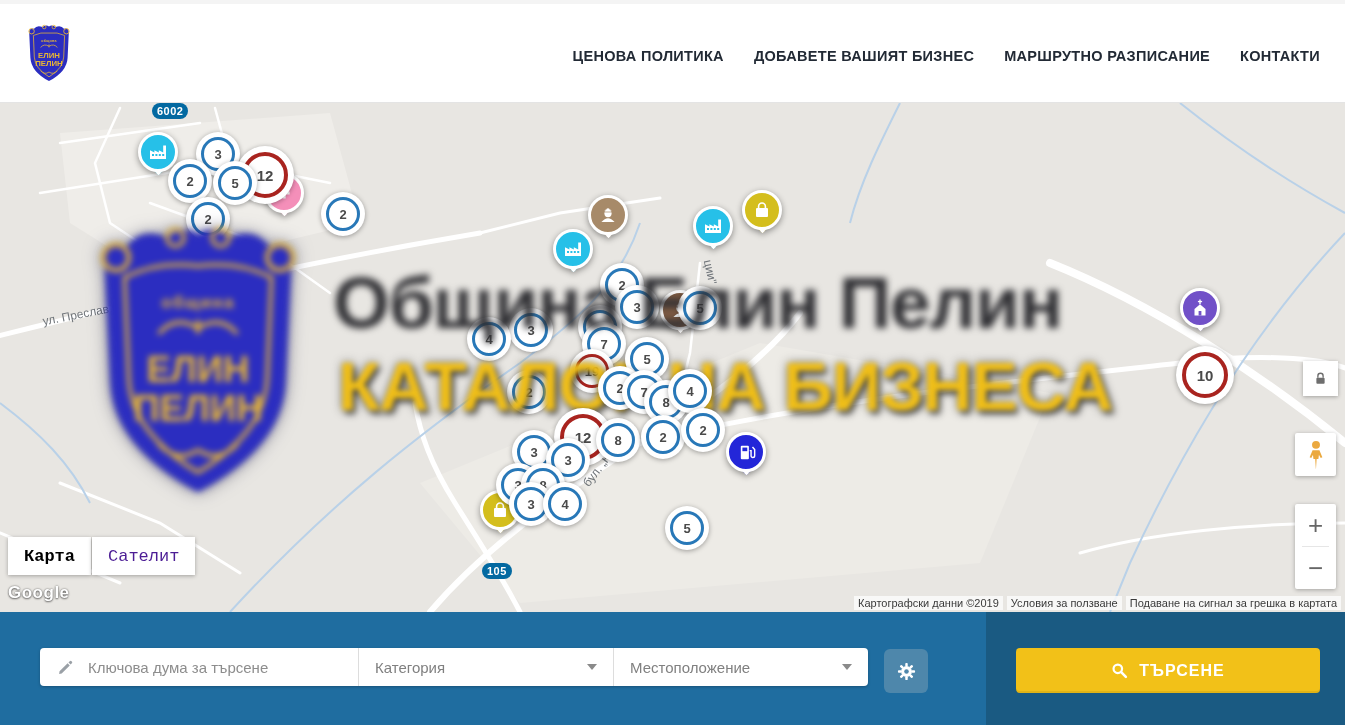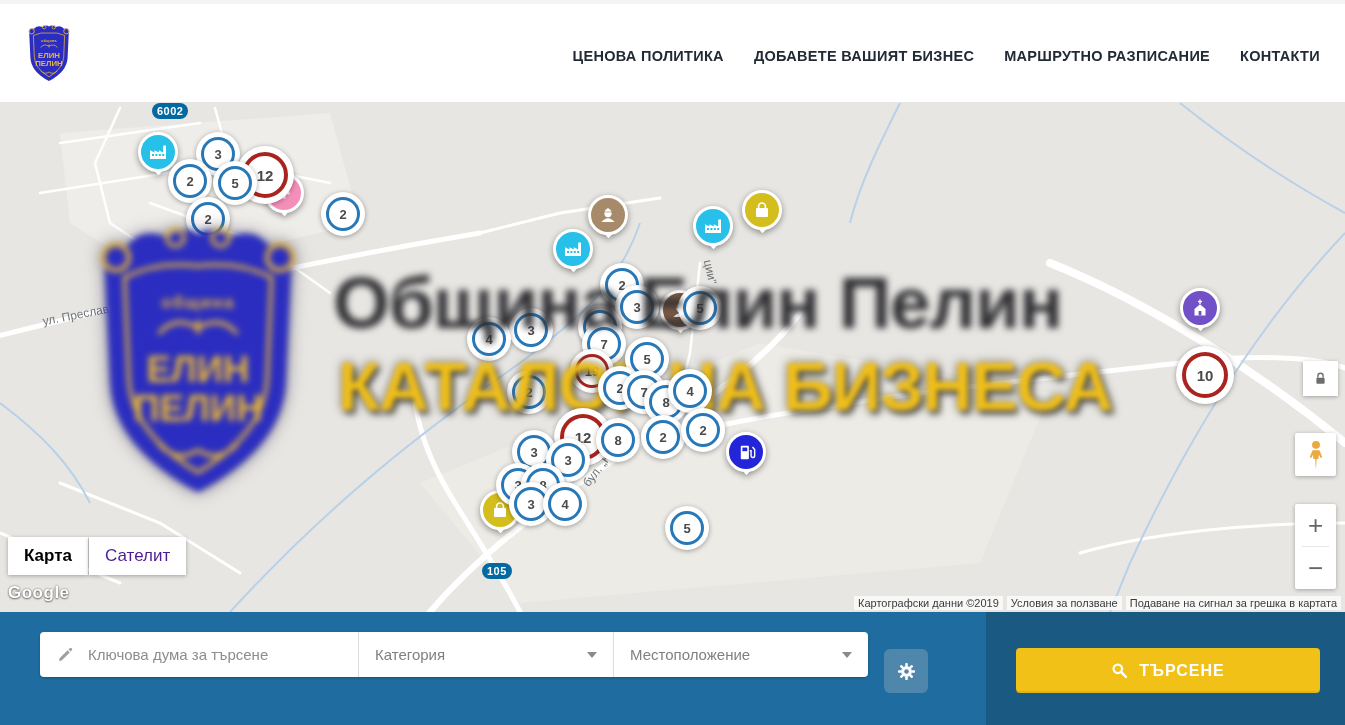--- a/index.html
+++ b/index.html
@@ -35,37 +35,37 @@
   .pin .circ{position:absolute;left:0;top:0;width:40px;height:40px;border-radius:50%;border:3px solid #fff;box-sizing:border-box;display:flex;align-items:center;justify-content:center;}
 
   
   .watermark{position:absolute;left:0;top:0;width:100%;height:100%;pointer-events:none;}
   .wm-logo{position:absolute;left:85px;top:112px;filter:blur(3px) drop-shadow(0 0 8px rgba(20,20,60,.55));}
   .wm-title{position:absolute;left:333px;top:158px;font-size:73px;font-weight:700;color:#2f2f33;white-space:nowrap;filter:blur(3.5px);letter-spacing:-1px;}
   .wm-sub{position:absolute;left:338px;top:244px;font-size:69px;font-weight:800;color:#EFBE18;white-space:nowrap;filter:blur(2.5px);letter-spacing:-1px;text-shadow:0 0 8px rgba(45,45,45,.75),3px 4px 5px rgba(40,40,40,.8);}
 
   
   .maptype{position:absolute;left:8px;top:434px;display:flex;gap:1px;}
-  .maptype .btn{height:38px;background:#fff;box-shadow:0 1px 4px rgba(0,0,0,.3);display:flex;align-items:center;justify-content:center;font-size:17px;cursor:pointer;padding:0 16px;}
+  .maptype .btn{height:38px;background:#fff;box-shadow:0 1px 4px rgba(0,0,0,.3);display:flex;align-items:center;justify-content:center;font-size:17px;cursor:pointer;padding:0 16px;font-family:Liberation Mono, monospace;}
   .maptype .btn.sel{font-weight:700;color:#000;}
   .maptype .btn.uns{color:#4c1d95;}
   .google-logo{position:absolute;left:8px;top:480px;font-size:17px;font-weight:700;color:#fff;letter-spacing:.5px;text-shadow:0 0 2px rgba(0,0,0,.55),0 1px 2px rgba(0,0,0,.45);}
   .attribution{position:absolute;right:4px;bottom:2px;display:flex;gap:4px;font-size:11px;color:#3a3a3a;}
   .attribution span{background:rgba(250,250,250,.85);padding:1px 4px;white-space:nowrap;}
   .lock-btn{position:absolute;left:1303px;top:258px;width:35px;height:35px;background:#fff;box-shadow:0 1px 4px rgba(0,0,0,.3);display:flex;align-items:center;justify-content:center;cursor:pointer;}
   .pegman-btn{position:absolute;left:1295px;top:330px;width:41px;height:43px;background:#fff;border-radius:2px;box-shadow:0 1px 4px rgba(0,0,0,.3);display:flex;align-items:center;justify-content:center;cursor:pointer;}
   .zoomctl{position:absolute;left:1295px;top:401px;width:41px;height:85px;background:#fff;border-radius:2px;box-shadow:0 1px 4px rgba(0,0,0,.3);display:flex;flex-direction:column;}
   .zoomctl .zbtn{flex:1;display:flex;align-items:center;justify-content:center;font-size:26px;color:#666;cursor:pointer;font-weight:500;}
   .zoomctl .zdiv{height:1px;background:#e6e6e6;margin:0 7px;}
 
   
   .bottombar{position:absolute;left:0;top:612px;width:1345px;height:113px;display:flex;}
   .bar-left{position:relative;width:986px;height:113px;background:#1F6DA0;}
   .bar-right{position:relative;width:359px;height:113px;background:#1A5A82;}
-  .search-panel{position:absolute;left:40px;top:20px;width:828px;height:45px;background:#fff;border-radius:4px;box-shadow:0 1px 3px rgba(0,0,0,.25);display:flex;align-items:stretch;}
+  .search-panel{position:absolute;left:40px;top:36px;width:828px;height:38px;background:#fff;border-radius:4px;box-shadow:0 1px 3px rgba(0,0,0,.25);display:flex;align-items:stretch;}
   .vdiv{width:1px;background:#ddd;margin:0;}
   .field{display:flex;align-items:center;box-sizing:border-box;}
   .field.keyword{width:318px;padding-left:17px;}
   .field.keyword input{border:none;outline:none;font-size:15px;color:#444;margin-left:12px;width:250px;font-family:"Liberation Sans",sans-serif;background:transparent;}
   .field.keyword input::placeholder{color:#8d8d8d;}
   .field.select{width:254px;padding:0 16px;justify-content:space-between;cursor:pointer;}
   .field.select .sel-label{font-size:15px;color:#808080;}
   .caret{width:0;height:0;border-left:5px solid transparent;border-right:5px solid transparent;border-top:6px solid #8a8a8a;}
   .gear-btn{position:absolute;left:884px;top:37px;width:44px;height:44px;background:#4E87AB;border:none;border-radius:6px;display:flex;align-items:center;justify-content:center;cursor:pointer;}
   .search-btn{position:absolute;left:30px;top:36px;width:304px;height:45px;background:#F2C118;border:none;border-radius:4px;display:flex;align-items:center;justify-content:center;gap:11px;cursor:pointer;box-shadow:inset 0 -2px 0 rgba(0,0,0,.07);}

